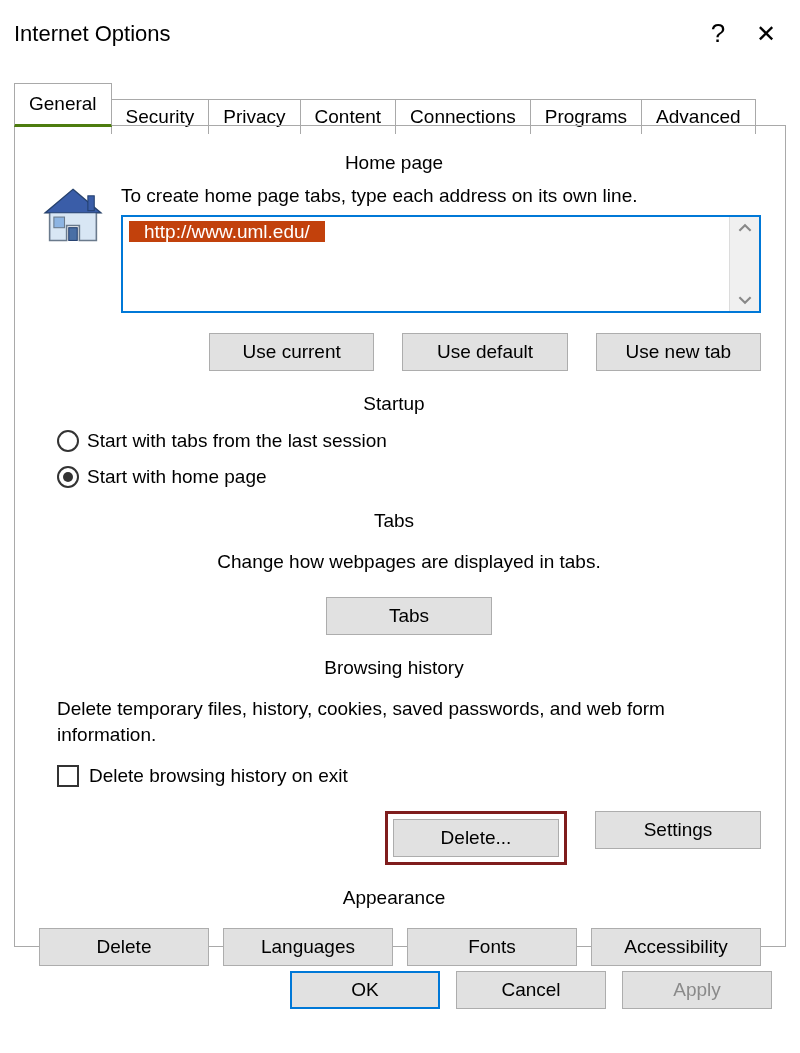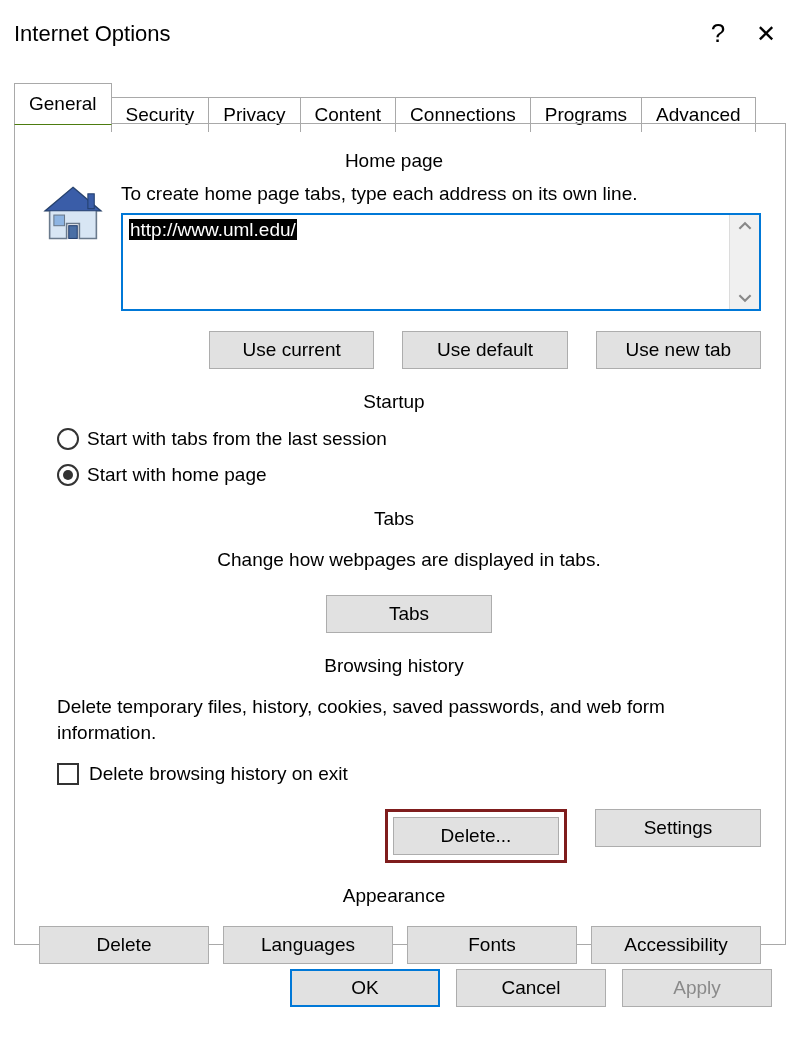--- a/index.html
+++ b/index.html
@@ -45,21 +45,21 @@
     margin-right:-1px;
     position:relative;
     top:9px;
     cursor:pointer;
   }
   .tab.active {
     padding-top:9px;
     padding-bottom:9px;
     top:2px;
     z-index:3;
-    border-bottom:1px solid #4d7c0f;
+    border-bottom:3px solid #4d7c0f;
   }
 
   .pane {
     border:1px solid #a9a9a9;
     margin: 0 14px;
     padding: 22px 24px 20px 24px;
     position:relative;
     z-index:1;
     height: 822px;
   }
@@ -86,21 +86,21 @@
   .btn.disabled { color:#8a8a8a; cursor:default; }
   .btn.default { border:2px solid #0078d7; }
 
   
   .hp-row { display:flex; margin-top:10px; gap:14px; }
   .hp-icon svg { width:68px; height:62px; }
   .hp-right { flex:1; }
   .hp-text { font-size:19px; margin-bottom:8px; }
   .hp-ta-wrap { display:flex; border:2px solid #0078d7; height:98px; background:#fff; }
   .hp-ta-content { flex:1; padding:4px 6px; font-size:19px; overflow:hidden; }
-  .hp-sel { background:#000000; color:#fff; padding:0 1px;text-align:right; }
+  .hp-sel { background:#c2410c; color:#fff; padding:0 15px;text-align:right; }
   .hp-scroll {
     width:30px; background:#f0f0f0; border-left:1px solid #dcdcdc;
     display:flex; flex-direction:column; justify-content:space-between;
     align-items:center; padding:6px 0; color:#777;
   }
   .hp-scroll svg{ width:14px; height:10px; }
   .hp-btns { display:flex; gap:28px; margin-top:20px; margin-left:170px; }
   .hp-btns .btn { width:166px; }
 
   

